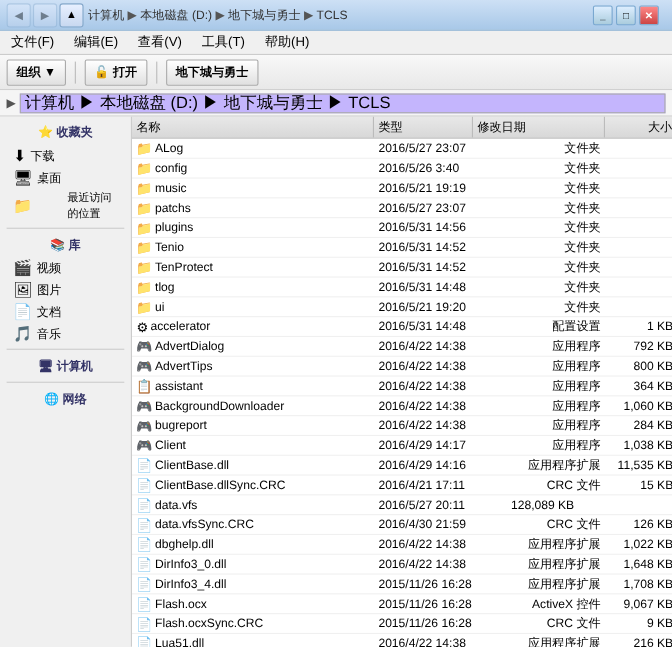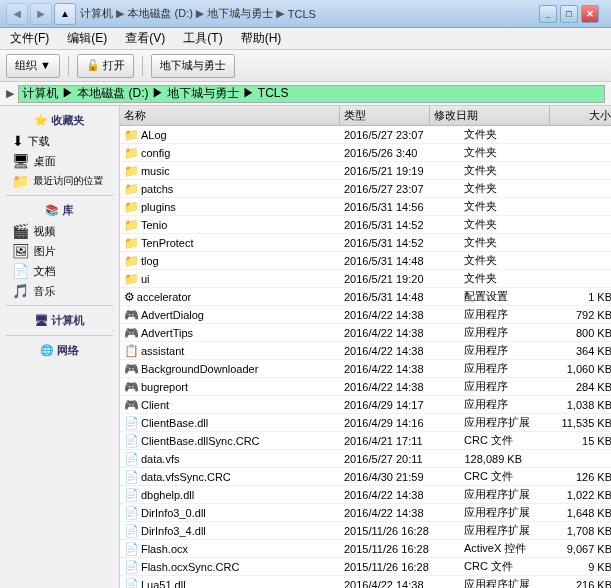--- a/index.html
+++ b/index.html
@@ -74,21 +74,21 @@
       gap: 6px;
     }
     .toolbar-btn {
       height: 24px;
       padding: 0 8px;
       background: linear-gradient(to bottom, #fff, #e0e0e0);
       border: 1px solid #aaa;
       border-radius: 2px;
       cursor: pointer;
       font-size: 11px;
-      display: flex; align-items: center; gap: 3px;
+      display: flex; align-items: center; gap: 3px; font-weight: bold;
     }
     .toolbar-sep { width: 1px; height: 20px; background: #bbb; margin: 0 2px; }
 
     
     .main-layout {
       display: flex;
       height: calc(588px - 28px - 22px - 32px - 24px);
     }
 
     
@@ -100,23 +100,23 @@
       align-items: center;
       padding: 0 6px;
       gap: 4px;
       font-size: 11px;
     }
     .address-label { color: #555; }
     .address-input {
       flex: 1;
       height: 18px;
       border: 1px solid #aaa;
-      background: #86efac;
+      background: #c4b5fd;
       padding: 0 3px;
-      font-size: 12px;
+      font-size: 15px;
     }
 
     
     .sidebar {
       width: 120px;
       background: #f0f0f0;
       border-right: 1px solid #ccc;
       overflow-y: auto;
       padding: 4px 0;
       flex-shrink: 0;
@@ -190,21 +190,21 @@
       text-overflow: ellipsis;
     }
     .file-icon { font-size: 12px; margin-right: 2px; }
     .file-name-cell {
       width: 220px;
       flex-shrink: 0;
       display: flex;
       align-items: center;
     }
     .file-date { width: 120px; flex-shrink: 0; }
-    .file-type { width: 90px; flex-shrink: 0; }
+    .file-type { width: 90px; flex-shrink: 0; text-align: right; }
     .file-size { width: 70px; flex-shrink: 0; text-align: right; padding-right: 8px; }
 
     
     ::-webkit-scrollbar { width: 14px; }
     ::-webkit-scrollbar-track { background: #f0f0f0; }
     ::-webkit-scrollbar-thumb { background: #b0b0b0; border: 1px solid #888; }
 
     .nav-arrows {
       display: flex;
       align-items: center;
@@ -279,21 +279,21 @@
       <div class="sidebar-item">
         <span class="folder-icon-sm">⬇</span>
         <span>下载</span>
       </div>
       <div class="sidebar-item">
         <span class="folder-icon-sm">🖥</span>
         <span>桌面</span>
       </div>
       <div class="sidebar-item">
         <span class="folder-icon-sm">📁</span>
-        <span style="font-size:10px;">最近访问的位置</span>
+        <span style="font-size:10px;margin-left:28px;">最近访问的位置</span>
       </div>
     </div>
 
     <div class="sidebar-divider"></div>
 
     <div class="sidebar-section">
       <div class="sidebar-header">
         <span>📚</span>
         <span>库</span>
       </div>

